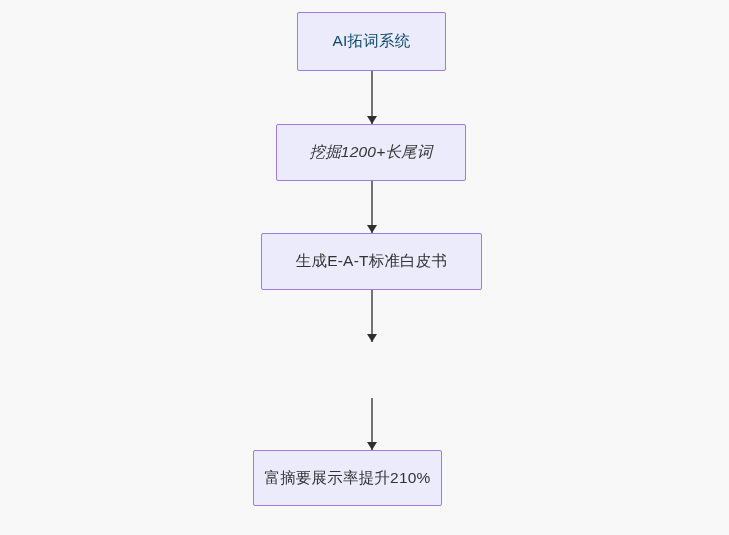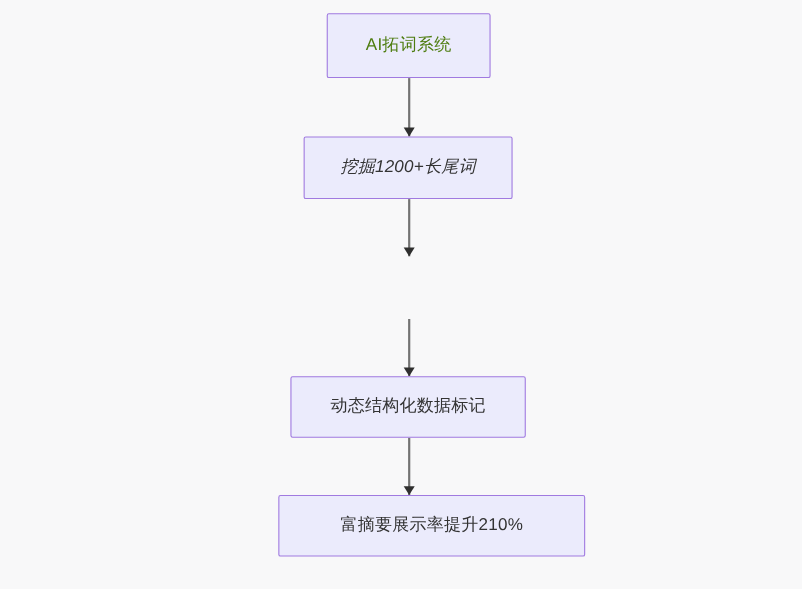--- a/index.html
+++ b/index.html
@@ -75,26 +75,26 @@
   </div>
   <div class="edge" style="left: 371px; top: 290px;">
     <div class="edge-line" style="height: 52px; background: rgb(115, 115, 115);"></div>
     <div class="edge-head" style="top: 44px; border-top-color: rgb(47, 47, 47);"></div>
   </div>
   <div class="edge" style="left: 371px; top: 398px;">
     <div class="edge-line" style="height: 52px; background: rgb(115, 115, 115);"></div>
     <div class="edge-head" style="top: 44px; border-top-color: rgb(47, 47, 47);"></div>
   </div>
 
-  <div class="node" style="left: 297px; top: 12px; width: 149px; height: 59px; background: rgb(235, 235, 252); border-color: rgb(160, 122, 224); color: #4d7c0f;">
+  <div class="node" style="left: 297px; top: 12px; width: 149px; height: 59px; background: rgb(235, 235, 252); border-color: rgb(160, 122, 224); color: #0c4a6e;">
     <span class="node-label">AI拓词系统</span>
   </div>
   <div class="node" style="left: 276px; top: 124px; width: 190px; height: 57px; background: rgb(235, 235, 252); border-color: rgb(160, 122, 224); color: rgb(51, 51, 51); font-style: italic;">
     <span class="node-label">挖掘1200+长尾词</span>
   </div>
-  <div class="node" style="left: 264px; top: 342px; width: 214px; height: 56px; background: rgb(235, 235, 252); border-color: rgb(160, 122, 224); color: rgb(51, 51, 51);">
-    <span class="node-label">动态结构化数据标记</span>
+  <div class="node" style="left: 261px; top: 233px; width: 221px; height: 57px; background: rgb(235, 235, 252); border-color: rgb(160, 122, 224); color: rgb(51, 51, 51);">
+    <span class="node-label">生成E-A-T标准白皮书</span>
   </div>
-  <div class="node" style="left: 253px; top: 450px; width: 279px; height: 56px; background: rgb(235, 235, 252); border-color: rgb(160, 122, 224); color: rgb(51, 51, 51);">
+  <div class="node" style="left: 253px; top: 450px; width: 189px; height: 56px; background: rgb(235, 235, 252); border-color: rgb(160, 122, 224); color: rgb(51, 51, 51);">
     <span class="node-label">富摘要展示率提升210%</span>
   </div>
 
 </div>
 
 </body></html>

